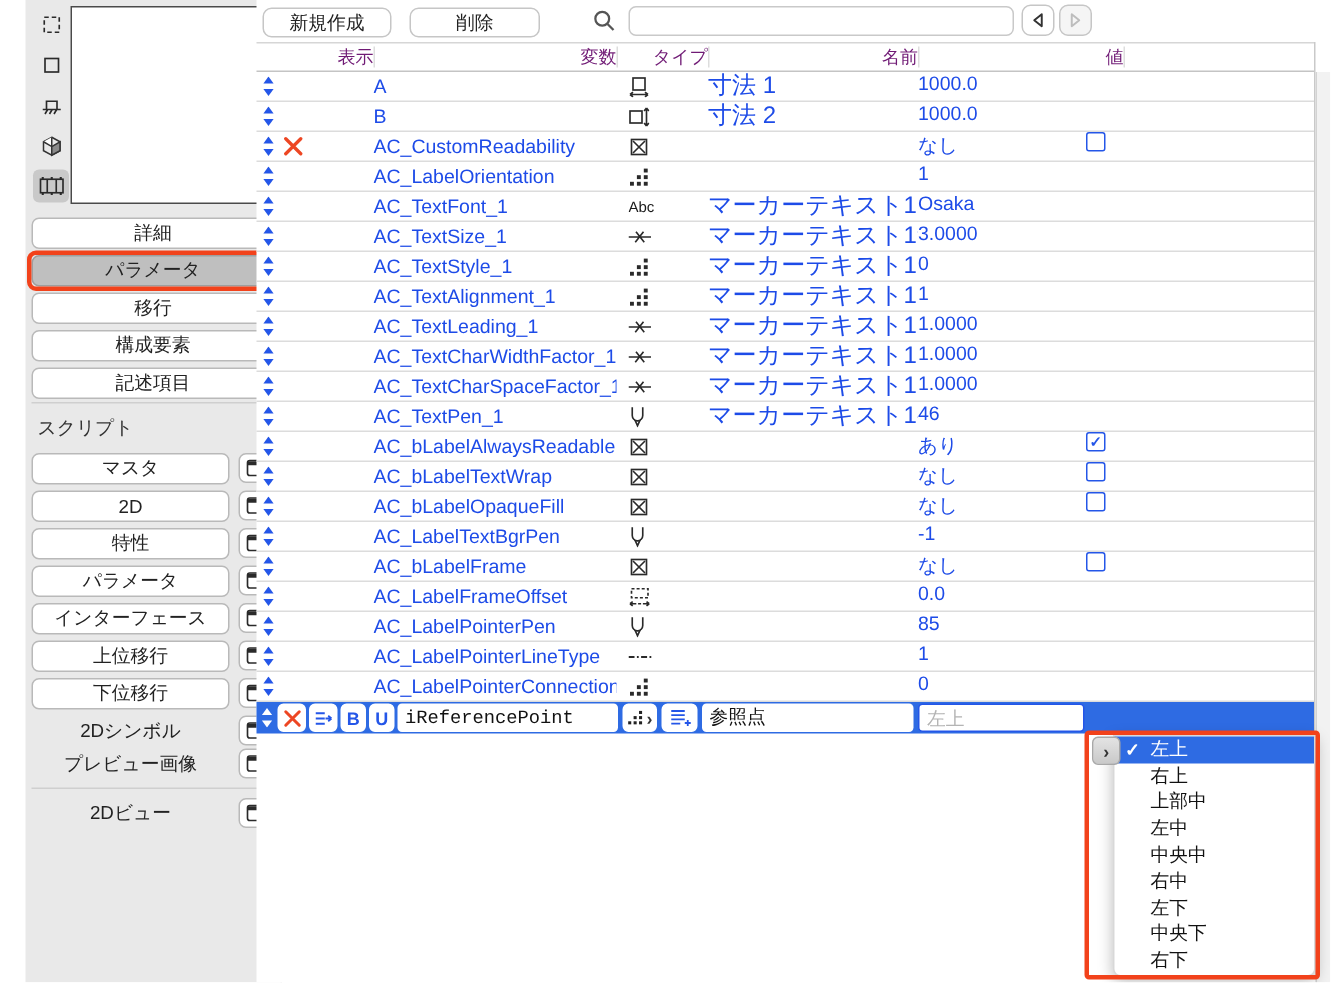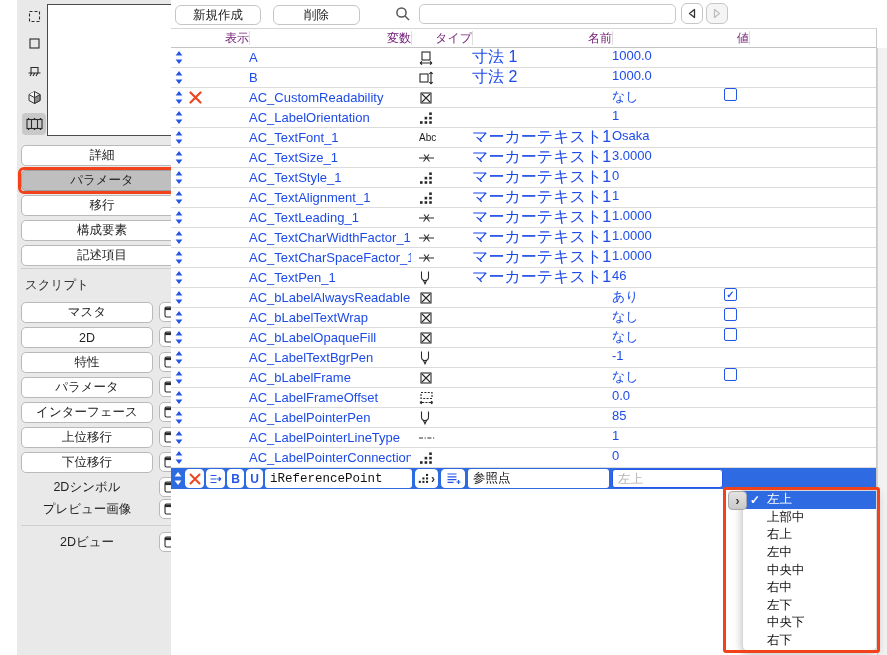--- a/index.html
+++ b/index.html
@@ -867,24 +867,24 @@
 
   <div class="chevbtn">
     <span>›</span>
   </div>
   <div class="menu" id="menu">
       <div class="menu-item selected">
         <span class="check">✓</span>
         <span>左上</span>
       </div>
       <div class="menu-item">
+        <span>右上</span>
+      </div>
+      <div class="menu-item">
         <span>上部中</span>
-      </div>
-      <div class="menu-item">
-        <span>右上</span>
       </div>
       <div class="menu-item">
         <span>左中</span>
       </div>
       <div class="menu-item">
         <span>中央中</span>
       </div>
       <div class="menu-item">
         <span>右中</span>
       </div>

